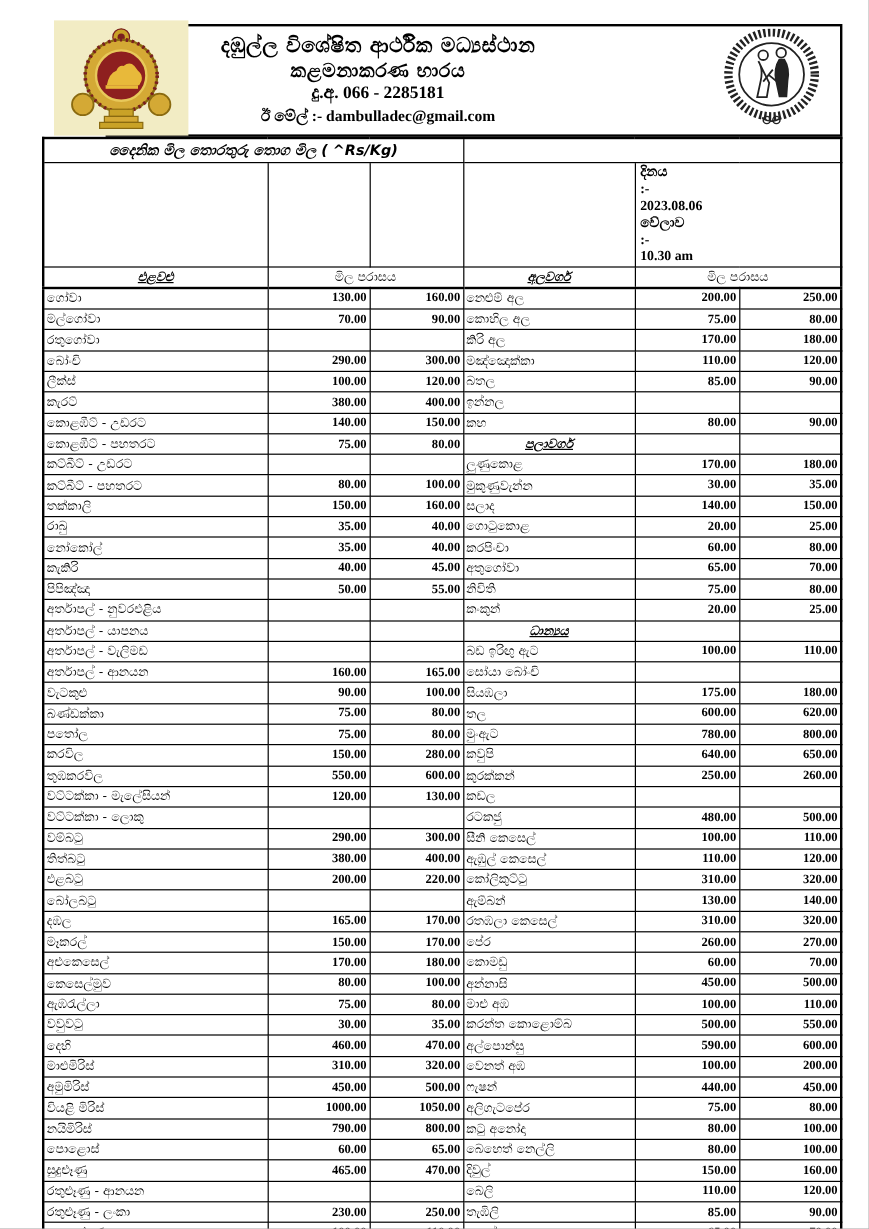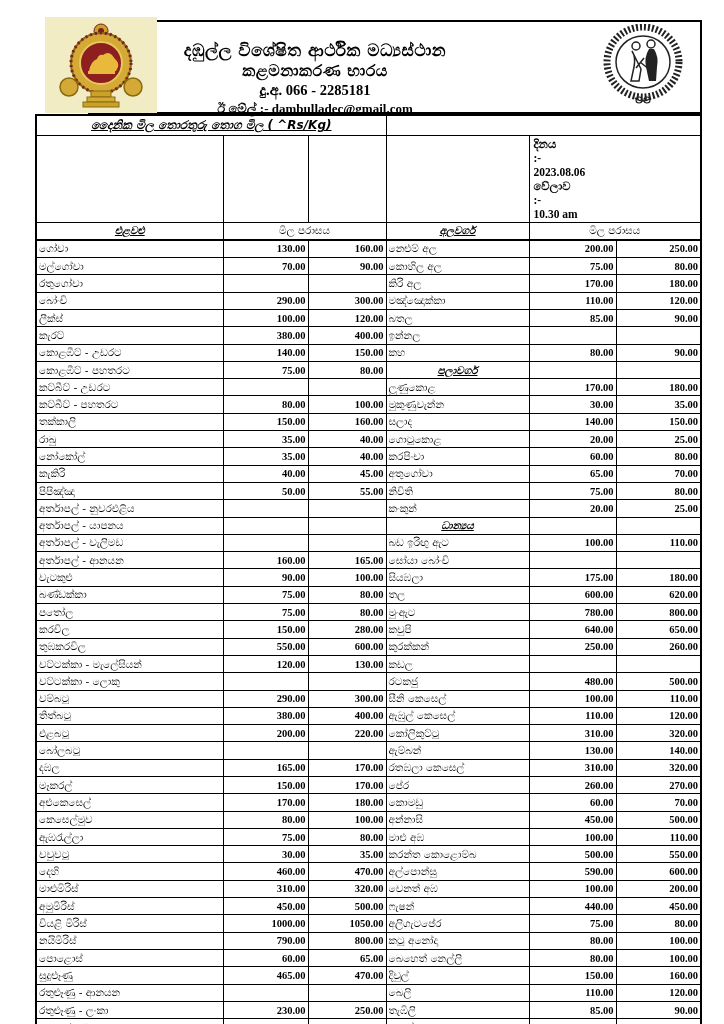--- a/index.html
+++ b/index.html
@@ -15,40 +15,40 @@
   }
   .emblem-left{
     position:absolute;left:45px;top:17px;width:112px;height:96px;
     background:#f2ecc4;display:flex;align-items:center;justify-content:center;
   }
   .seal-right{
     position:absolute;left:593px;top:24px;width:100px;height:84px;
     display:flex;align-items:center;justify-content:center;background:#fff;
   }
   .header-text{
-    position:absolute;left:150px;top:40px;width:330px;text-align:center;
+    position:absolute;left:150px;top:28px;width:330px;text-align:center;
   }
   .title1{font-size:17px;font-weight:bold;letter-spacing:.5px;line-height:1.25;}
   .title2{font-size:16px;font-weight:bold;letter-spacing:.5px;line-height:1.3;}
   .phone{font-size:14.5px;font-weight:bold;margin-top:0;font-family:"Liberation Serif",serif;}
   .email{font-size:13px;font-weight:bold;margin-top:2px;font-family:"Liberation Serif",serif;}
   
   table.price{
     position:absolute;left:35px;top:114px;width:665px;
     border-collapse:collapse;table-layout:fixed;
     border:2px solid #000;
   }
   table.price td{
     border:1px solid #000;font-size:10.5px;height:16.3px;
     padding:0 2px;overflow:hidden;white-space:nowrap;vertical-align:middle;
   }
   td.half{border-left:2px solid #000;}
   .subtitle-cell{text-align:center;}
   .subtitle-cell span{
-    font-weight:bold;font-style:italic;text-decoration:underline;font-size:12px;
+    font-weight:bold;font-style:italic;font-size:12px;
   }
   .date-cell{padding:1px 4px !important;}
   .date-line{display:flex;font-weight:bold;font-size:11.5px;line-height:14px;font-family:"Liberation Serif",serif;flex-direction:column;}
   .date-line .lbl{width:46px;}
   .date-line .sep{width:22px;}
   .colhead{text-align:center;font-size:11px;border-bottom:2px solid #000 !important;}
   .colhead.cat span{font-style:italic;text-decoration:underline;font-weight:bold;}
   td.name{text-align:left;}
   td.lname{padding-left:14px;}
   td.rname{padding-left:3px;}

